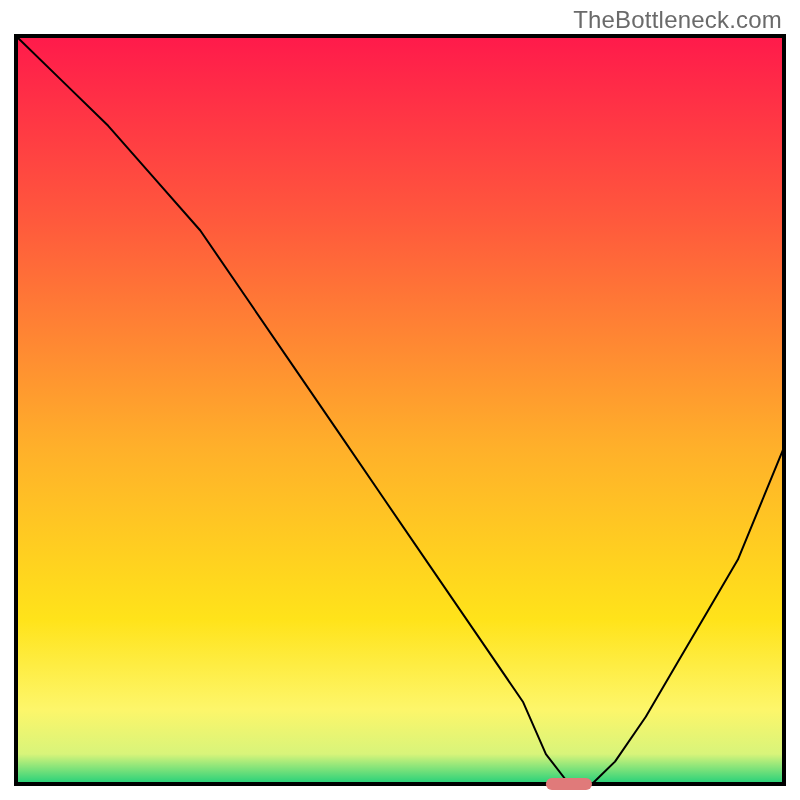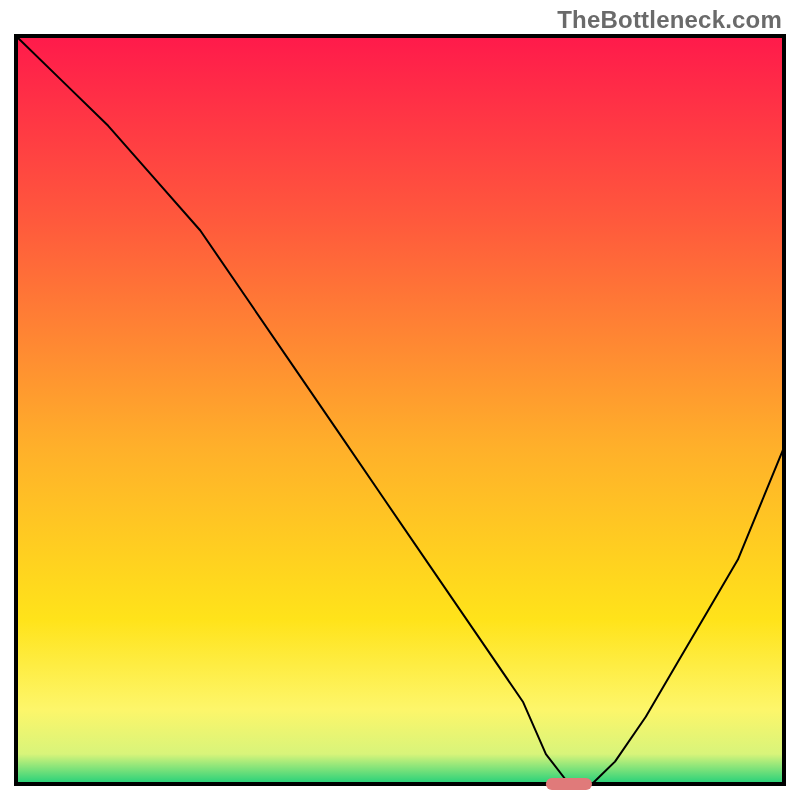--- a/index.html
+++ b/index.html
@@ -13,21 +13,21 @@
   .chart-container {
     position: relative;
     width: 800px;
     height: 800px;
   }
   .watermark {
     position: absolute;
     top: 6px;
     right: 18px;
     font-size: 24px;
-    font-weight: 700;
+    font-weight: 400;
     color: #6a6a6a;
     letter-spacing: 0.2px;
     z-index: 10;
   }
   svg.plot {
     position: absolute;
     left: 0;
     top: 0;
     width: 800px;
     height: 800px;

